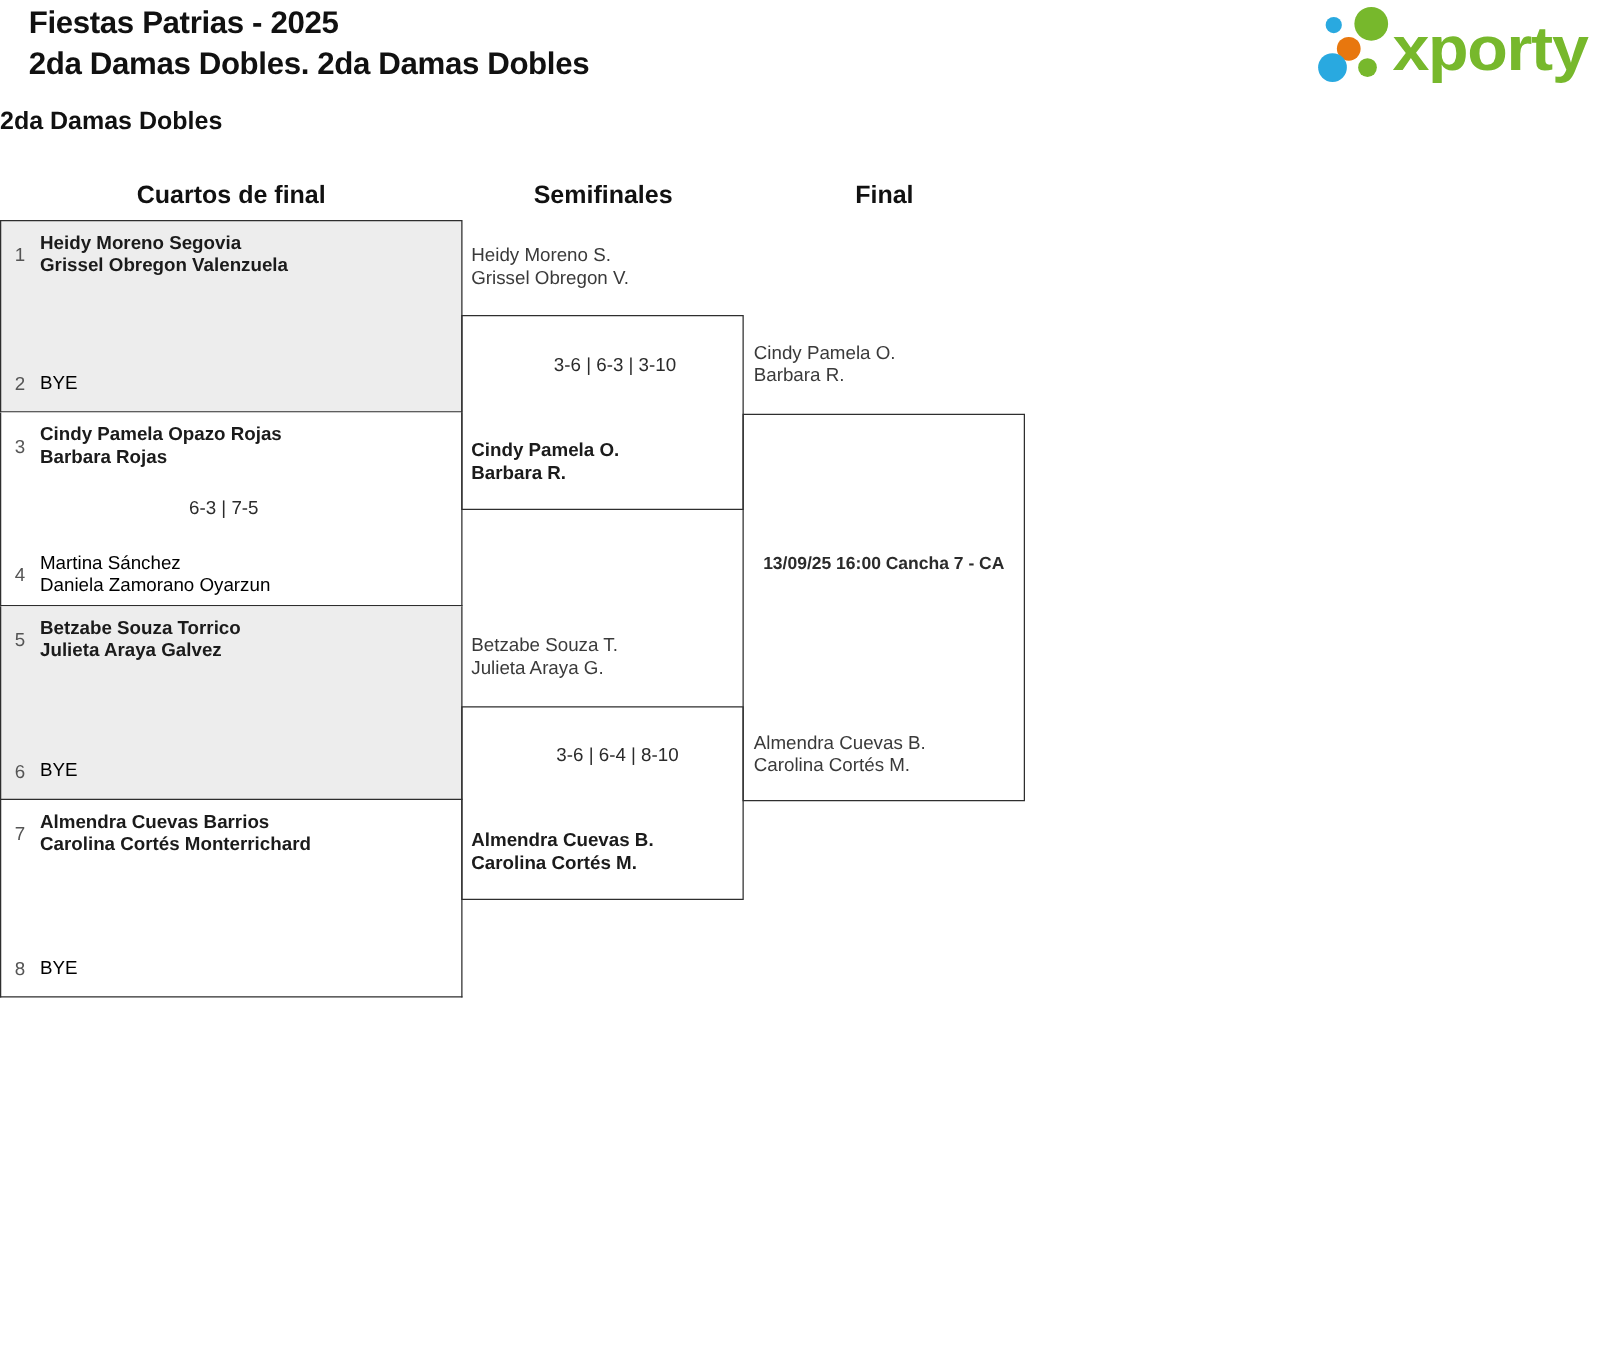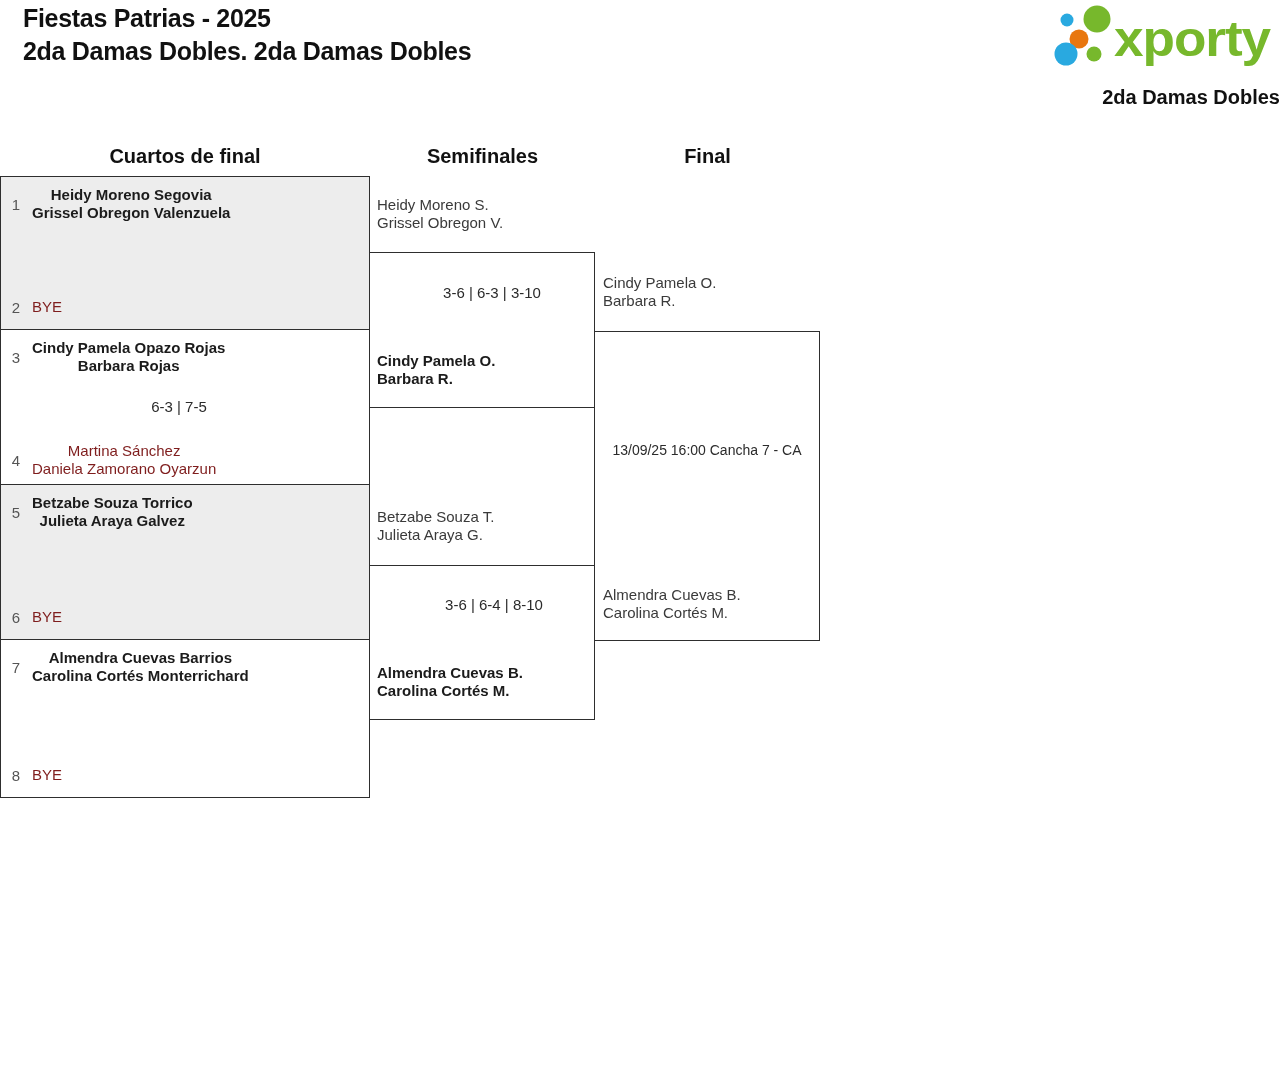--- a/index.html
+++ b/index.html
@@ -7,41 +7,41 @@
   body { font-family:"Liberation Sans","DejaVu Sans",sans-serif; color:#1c1c1c; position:relative; overflow:hidden; }
 
   
   .hdr { position:absolute; left:3px; top:2px; }
   .hdr .t1, .hdr .t2 { font-size:25px; line-height:33px; font-weight:700; color:#111; letter-spacing:-0.3px;margin-left:20px; }
 
   
   .logo { position:absolute; left:1046px; top:0; width:234px; height:76px; }
 
   
-  .section-title { position:absolute; left:0; top:86px; width:1280px; text-align:right;
+  .section-title { position:absolute; left:0; top:86px; width:1280px; text-align:left;
                    font-size:20px; font-weight:700; color:#111; }
   .round-hdr { position:absolute; top:145px; text-align:center; font-size:20px; font-weight:700; color:#111; }
   .rh-qf  { left:0;     width:370px; }
   .rh-sf  { left:370px; width:225px; }
   .rh-f   { left:595px; width:225px; }
 
   
   .qf-col { position:absolute; left:0; top:176px; width:370px; }
   .match-box { position:relative; width:370px; border:1px solid #2e2e2e; background:#ffffff; }
   .match-box.gray { background:#ededed; }
   .match-box.no-top { border-top:none; }
   .h154{height:154px} .h155{height:155px} .h158{height:158px}
 
   .slot { position:absolute; left:8px; right:8px; display:flex; align-items:center; gap:9px; }
   .slot-top { top:9px; }
   .slot-bottom-bye { bottom:13px; }
   .slot-bottom-2l { bottom:6px; }
   .seed { width:14px; flex:0 0 14px; font-size:15px; color:#555; text-align:center; }
-  .names { display:flex; flex-direction:column;align-items:center; }
-  .nm { font-size:15px; line-height:18px; color:#7f1d1d; }
+  .names { display:flex; flex-direction:column; }
+  .nm { font-size:15px; line-height:18px; color:#000000; }
   .winner .nm { font-weight:700; color:#1b1b1b; }
   .score-line { position:absolute; left:0; right:12px; top:calc(50% - 9px); text-align:center;
                 font-size:15px; line-height:18px; color:#2b2b2b; }
 
   
   .obox { position:absolute; border:1px solid #2e2e2e; background:transparent; }
   .sf1  { left:369px; top:252px; width:226px; height:156px; }
   .sf2  { left:369px; top:565px; width:226px; height:155px; }
   .fin  { left:594px; top:331px; width:226px; height:310px; }
 
@@ -169,17 +169,17 @@
 <div class="c-label" style="left:370px; top:596px; width:248px;">3-6 | 6-4 | 8-10</div>
 <div class="p-label winner" style="left:377px; top:664px;">
   <div>Almendra Cuevas B.</div>
   <div>Carolina Cortés M.</div>
 </div>
 
 <div class="p-label" style="left:603px; top:274px;">
   <div>Cindy Pamela O.</div>
   <div>Barbara R.</div>
 </div>
-<div class="info-label" style="left:594px; top:441px; width:226px;">13/09/25 16:00 Cancha 7 - CA</div>
+<div class="info-label" style="left:594px; top:441px; width:226px;font-weight:bold;">13/09/25 16:00 Cancha 7 - CA</div>
 <div class="p-label" style="left:603px; top:586px;">
   <div>Almendra Cuevas B.</div>
   <div>Carolina Cortés M.</div>
 </div>
 
 </body></html>

